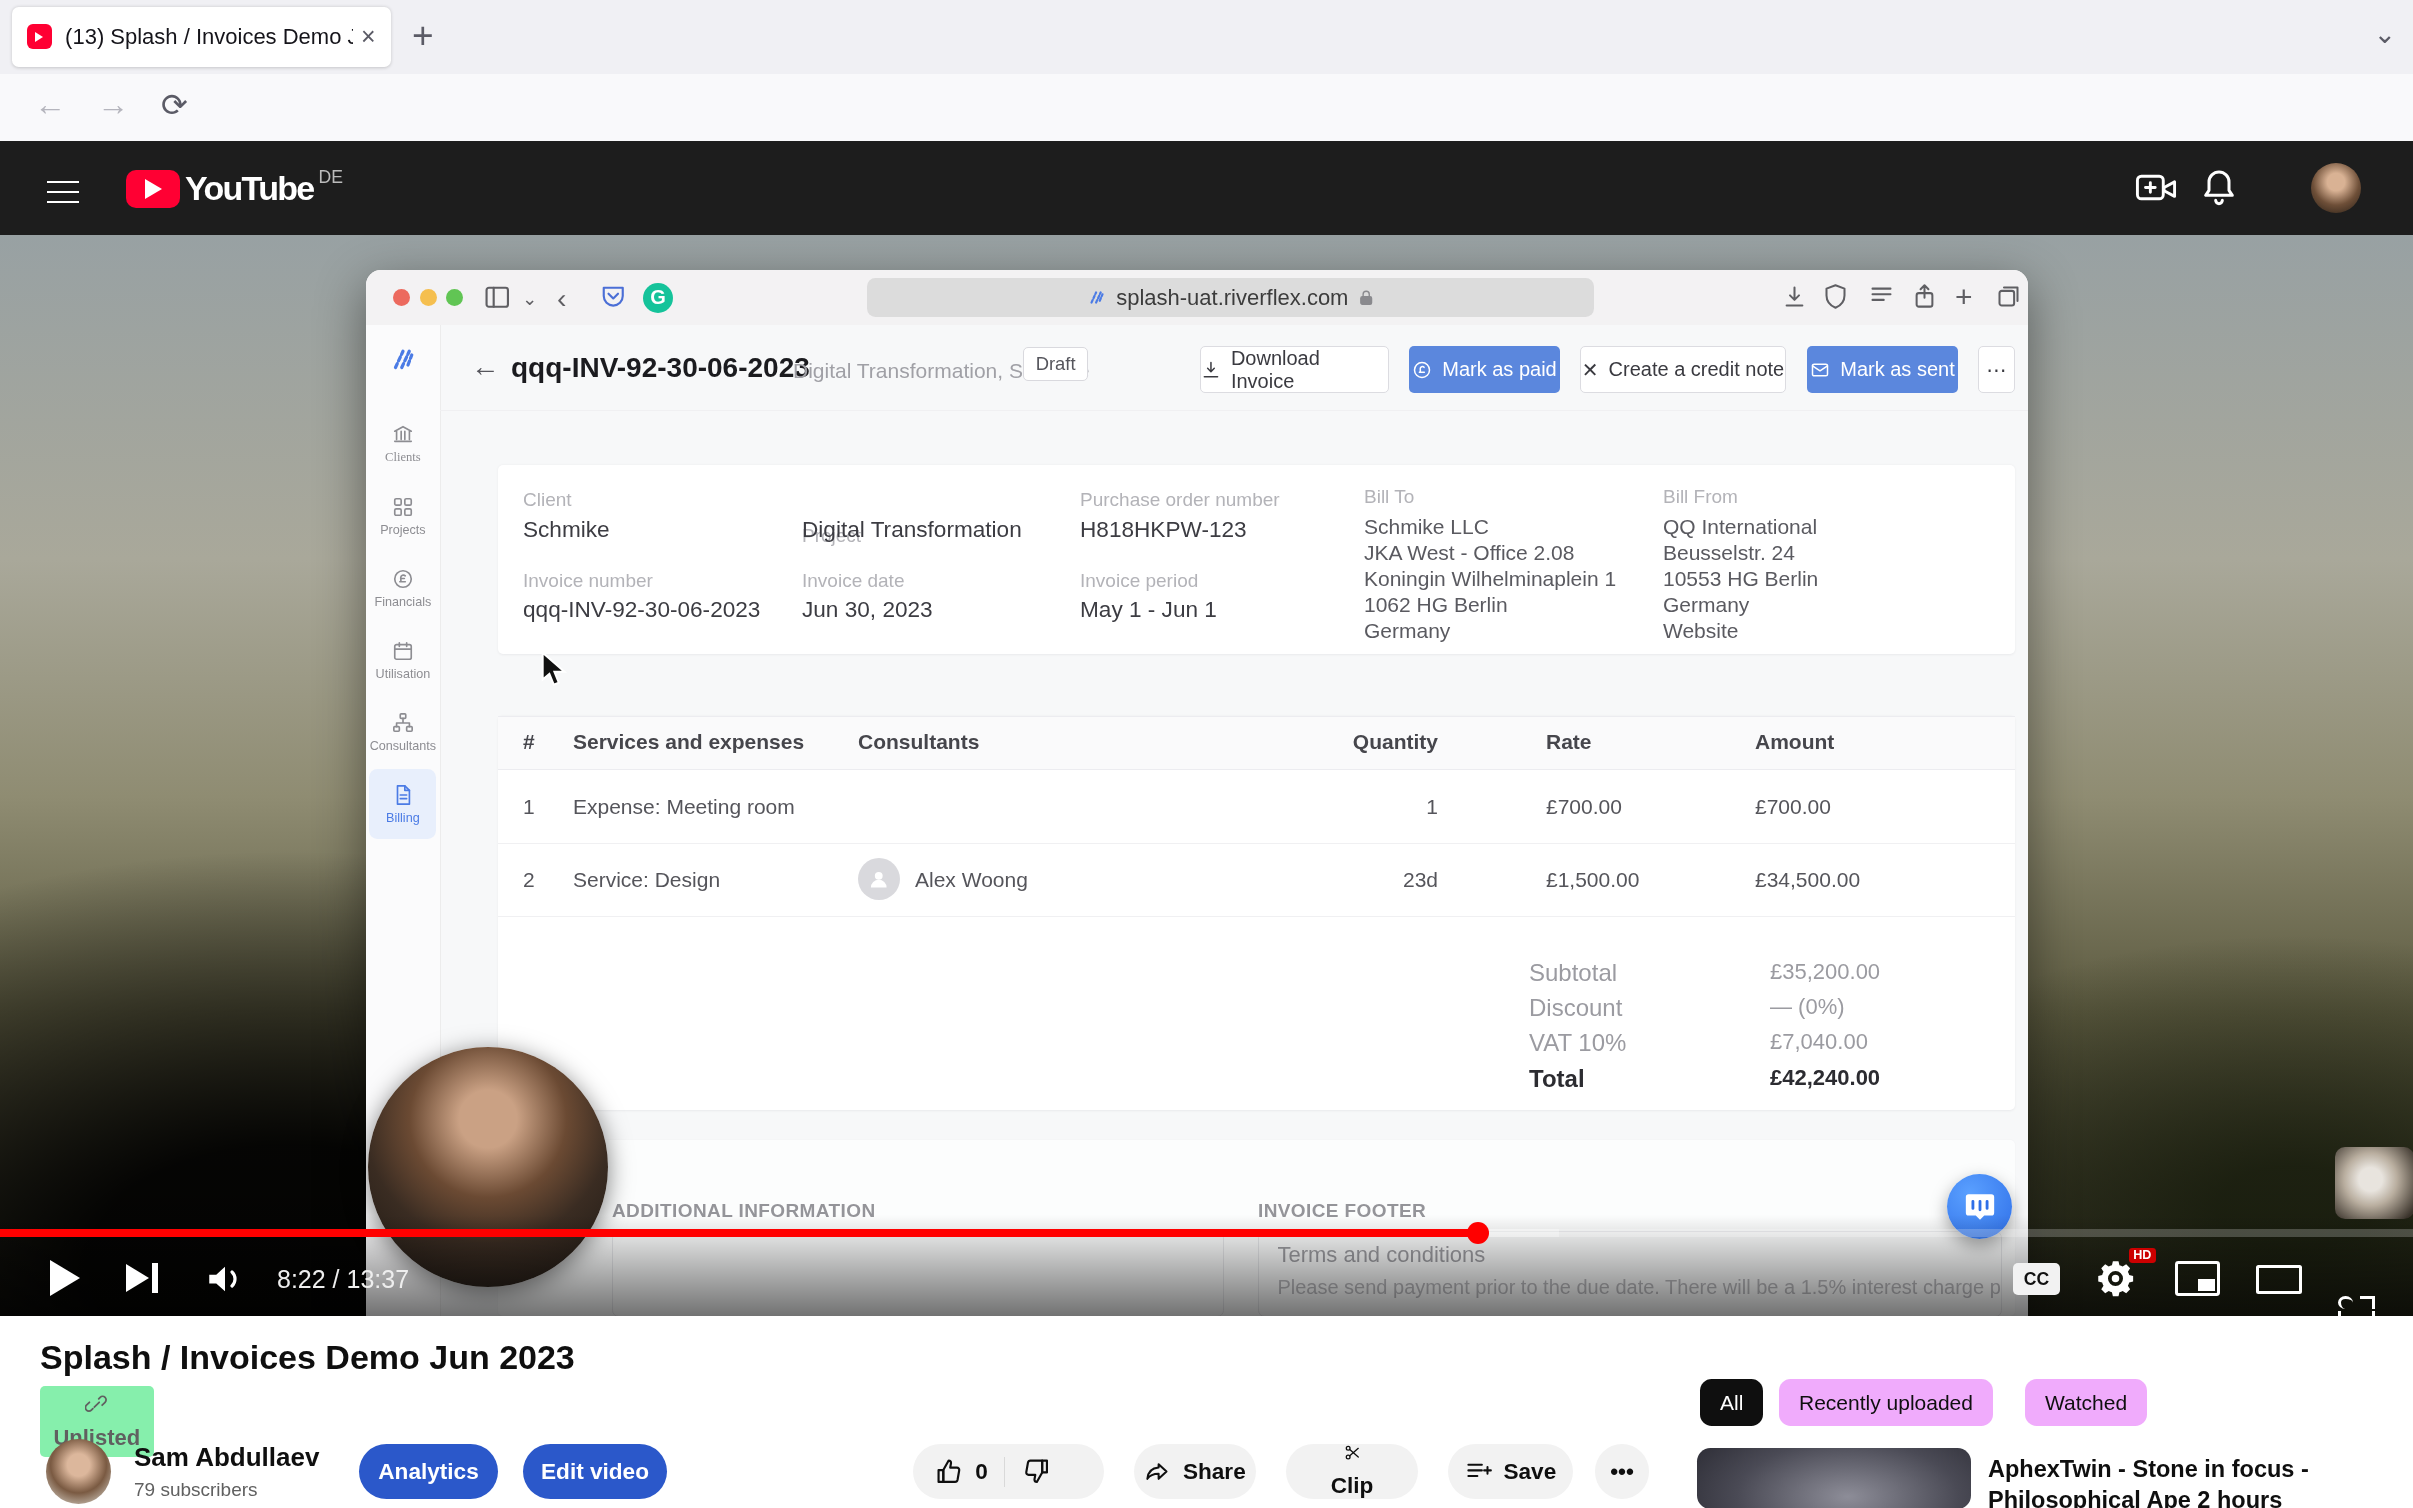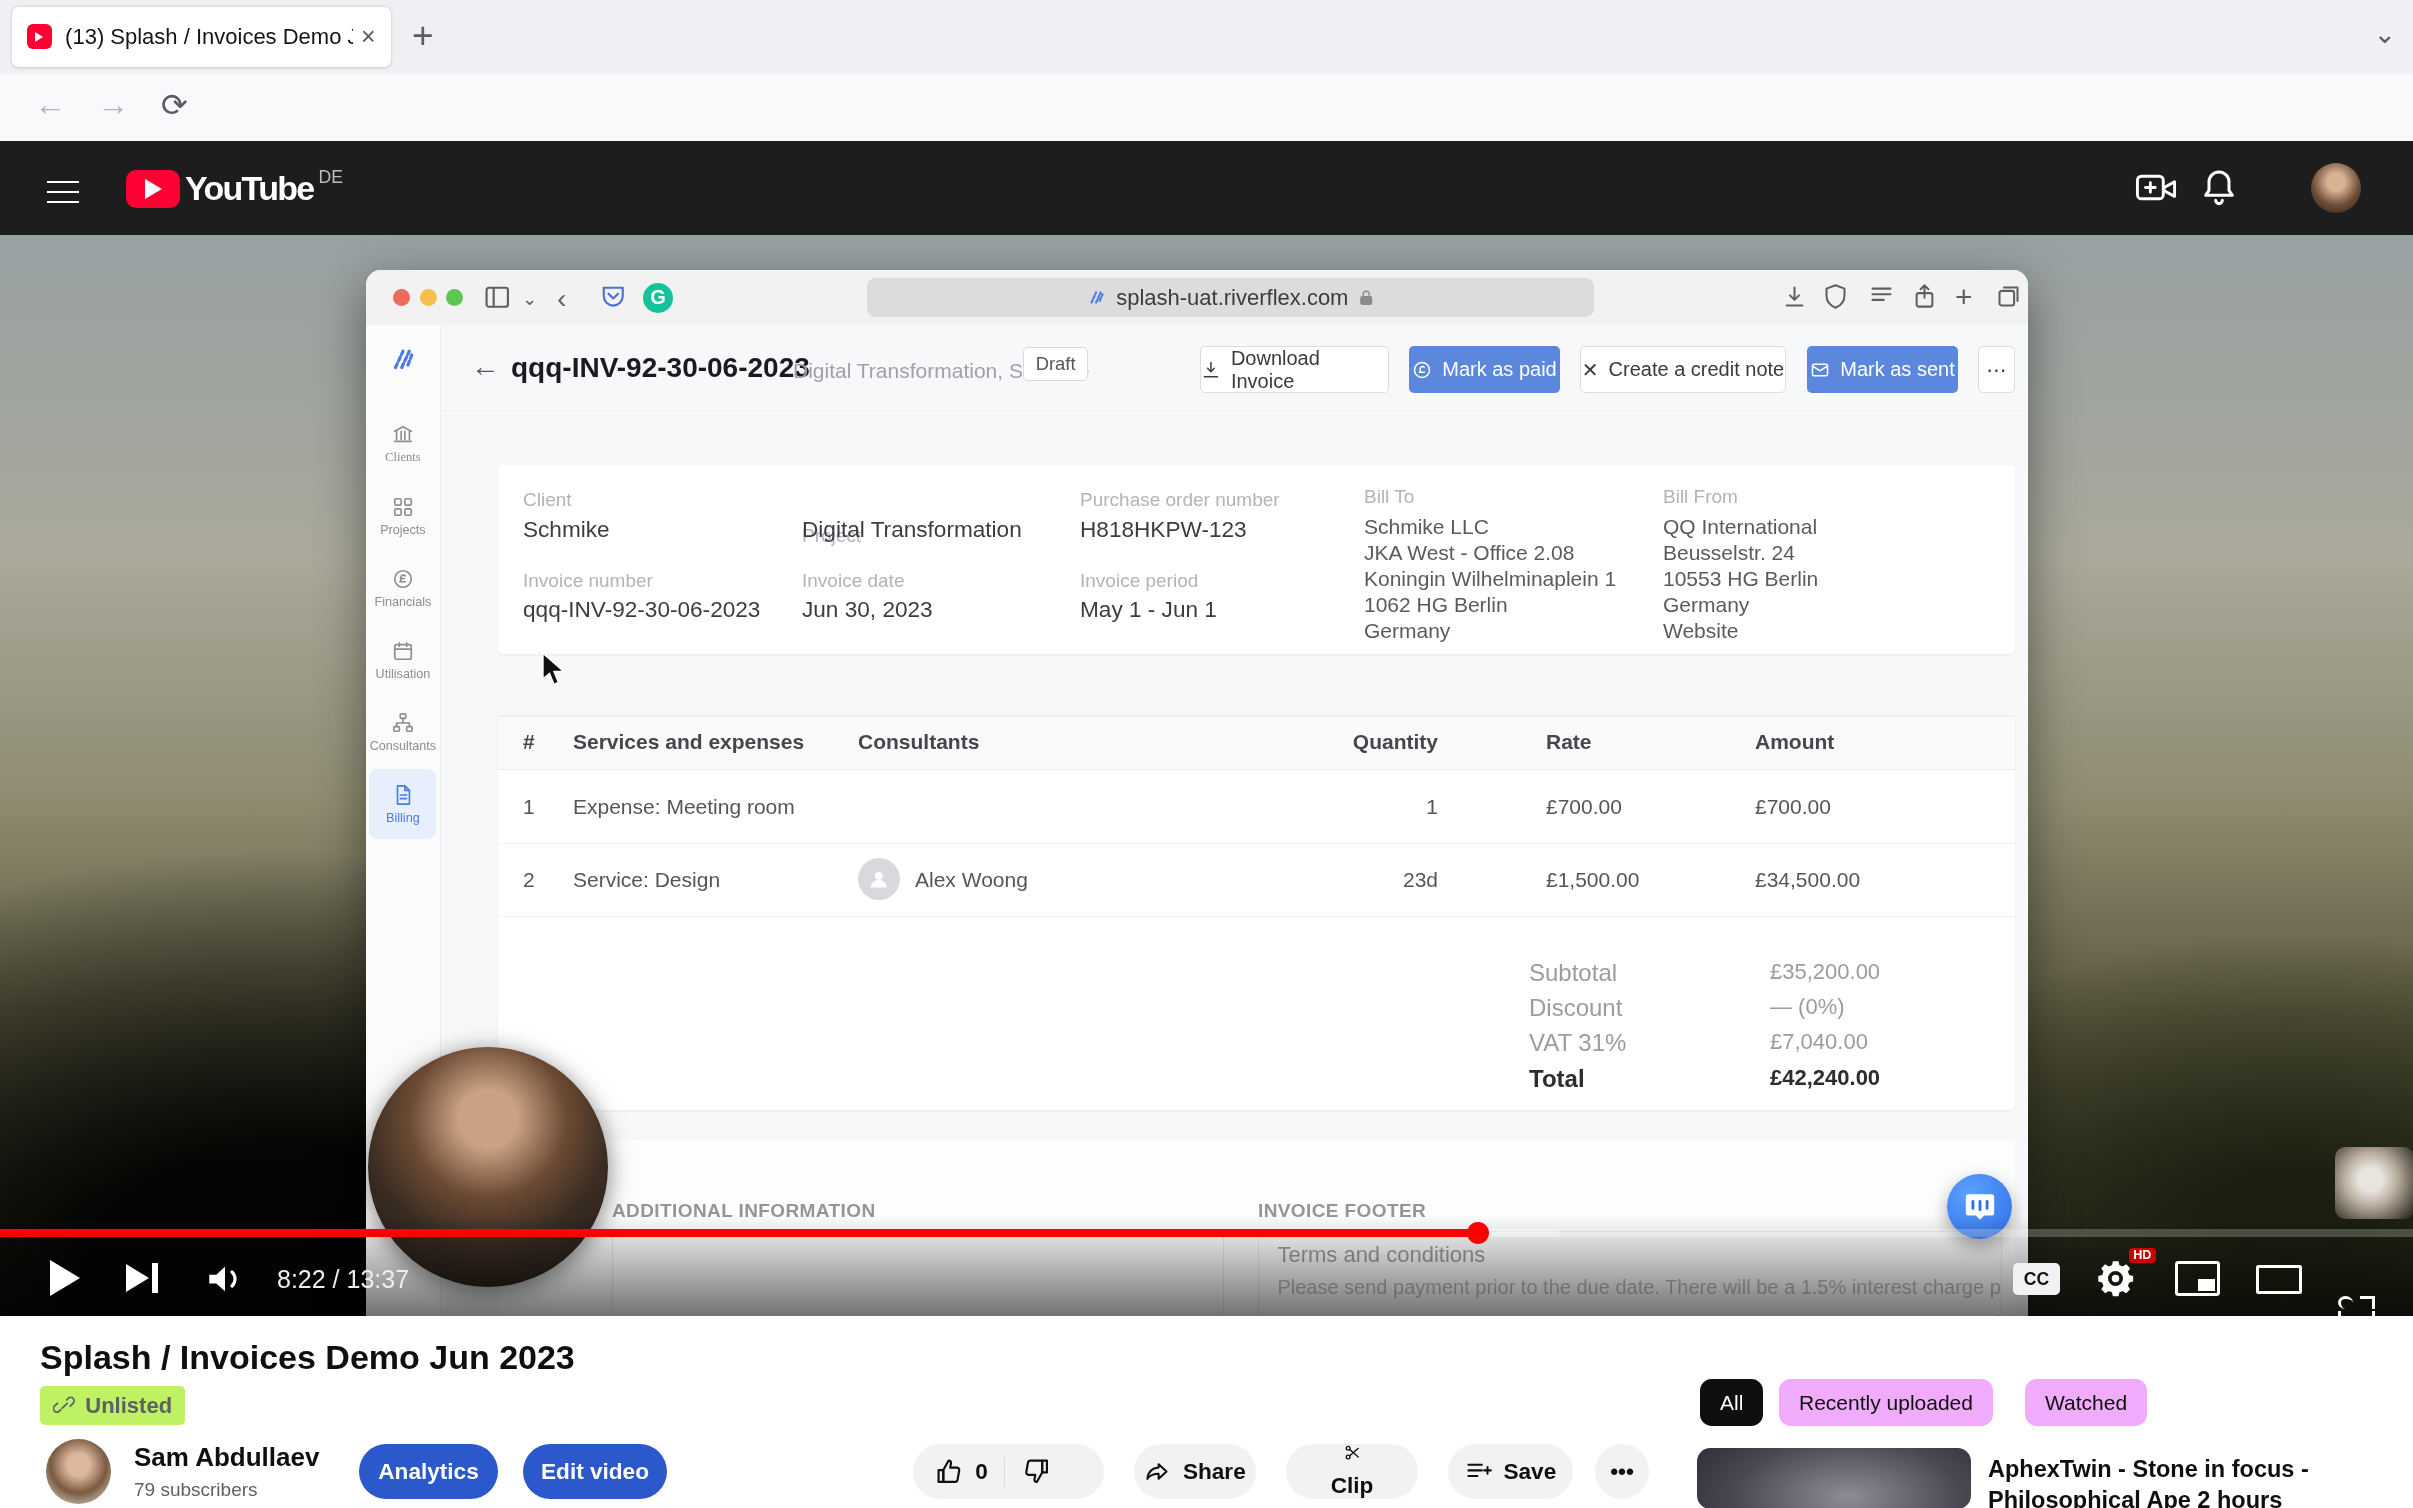--- a/index.html
+++ b/index.html
@@ -107,21 +107,21 @@
   .theater{width:40px;height:23.5px;border:3.4px solid #fff;border-radius:2.5px;}
   .fsbr{width:37px;height:28.5px;position:relative;}
   .fsbr b{position:absolute;width:11.7px;height:10px;border:3.4px solid #fff;}
   .fsbr b.tl{left:0;top:0;border-right:none;border-bottom:none;}
   .fsbr b.tr{right:0;top:0;border-left:none;border-bottom:none;}
   .fsbr b.bl{left:0;bottom:0;border-right:none;border-top:none;}
   .fsbr b.br2{right:0;bottom:0;border-left:none;border-top:none;}
 
   
   .v-title{font-size:34px;font-weight:bold;color:#0f0f0f;}
-  .unlisted{background:#bef264;border-radius:5px;display:inline-flex;align-items:center;gap:8.4px;color:#606060;font-size:22px;font-weight:bold;padding:6.7px 13.4px;}
+  .unlisted{background:#86efac;border-radius:5px;display:inline-flex;align-items:center;gap:8.4px;color:#606060;font-size:22px;font-weight:bold;padding:6.7px 13.4px;flex-direction:column;}
   .ch-name{font-size:26px;font-weight:bold;color:#0f0f0f;}
   .ch-subs{font-size:19px;color:#606060;}
   .pill{height:55px;border-radius:28px;display:flex;align-items:center;justify-content:center;gap:11.7px;font-size:22.6px;font-weight:bold;box-sizing:border-box;}
   .pill.bluefill{background:#2b58ca;color:#fff;}
   .pill.gray{background:#f2f2f2;color:#0f0f0f;}
   .chip{height:47px;border-radius:11.7px;display:flex;align-items:center;justify-content:center;font-size:21px;padding:0 20px;box-sizing:border-box;}
   .chip.on{background:#0f0f0f;color:#fff;}
   .chip.off{background:#f0abfc;color:#0f0f0f;}
   .thumb{border-radius:13.4px;background:radial-gradient(201px 101px at 55% 80%,#8d8d98 0%,#4a4a55 55%,#26262e 100%);}
   .sug-title{font-size:23.5px;font-weight:bold;color:#0f0f0f;line-height:31px;}
@@ -440,21 +440,21 @@
             <span class="abs td" style="left:1048px;top:25px;">£1,500.00</span>
             <span class="abs td" style="left:1257px;top:25px;">£34,500.00</span>
             <div class="abs rowline" style="left:0;bottom:0;width:100%;"></div>
           </div>
 
           <div class="abs" style="left:1031px;top:243px;width:469px;">
             <div class="abs tot-l" style="left:0;top:0;">Subtotal</div>
             <div class="abs tot-v" style="left:241px;top:0;">£35,200.00</div>
             <div class="abs tot-l" style="left:0;top:35px;">Discount</div>
             <div class="abs tot-v" style="left:241px;top:35px;">— (0%)</div>
-            <div class="abs tot-l" style="left:0;top:70px;">VAT 31%</div>
+            <div class="abs tot-l" style="left:0;top:70px;">VAT 10%</div>
             <div class="abs tot-v" style="left:241px;top:70px;">£7,040.00</div>
             <div class="abs tot-l tot-total" style="left:0;top:106px;">Total</div>
             <div class="abs tot-v tot-total" style="left:241px;top:106px;">£42,240.00</div>
           </div>
         </div>
 
         <div class="abs card" style="left:132px;top:815px;width:1517px;height:176px;opacity:.72;">
           <div class="abs sec-h" style="left:114px;top:60px;">ADDITIONAL INFORMATION</div>
           <div class="abs" style="left:114px;top:91px;width:610px;height:84px;border:0.8px solid #e2e2e6;border-radius:6.7px;background:#fff;"></div>
           <div class="abs sec-h" style="left:760px;top:60px;">INVOICE FOOTER</div>

